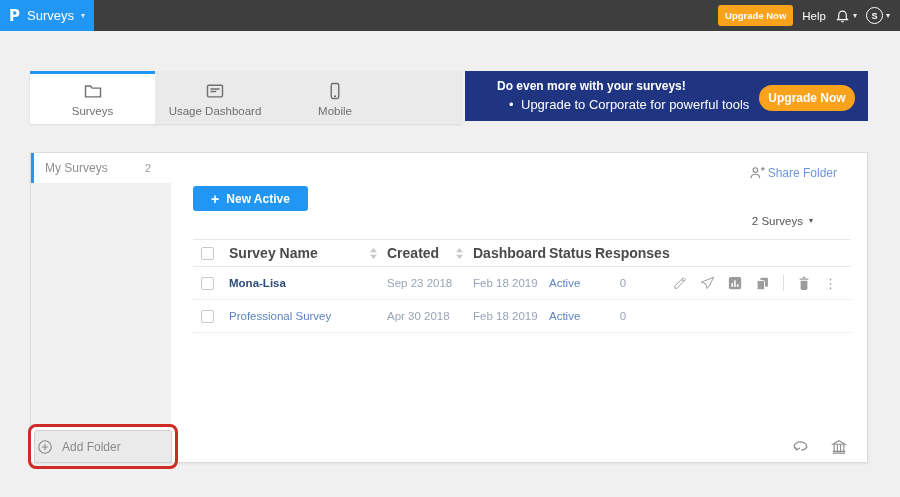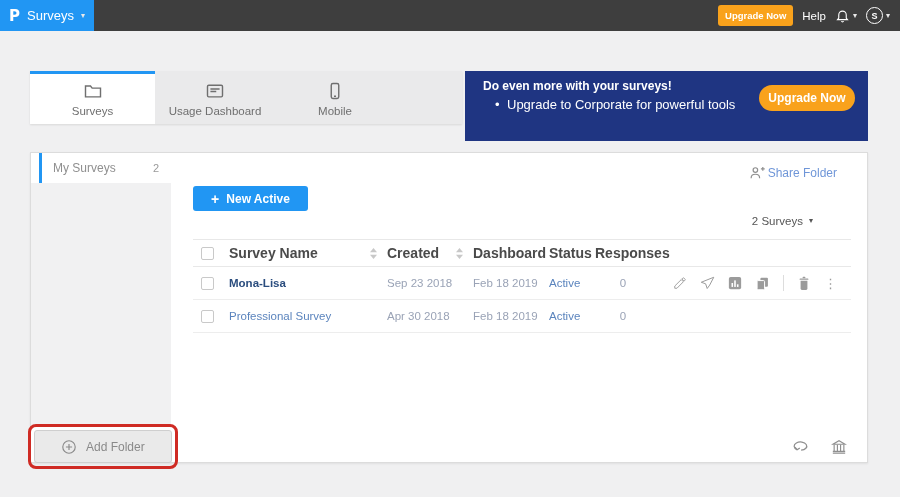--- a/index.html
+++ b/index.html
@@ -32,42 +32,42 @@
     color:#fff; font-size:9px; font-weight:bold; display:flex; align-items:center;
     justify-content:center; }
   
   .tabstrip { position:absolute; left:30px; top:71px; width:432px; height:53px;
     background:#eaeaeb; display:flex; box-shadow:0 1px 2px rgba(0,0,0,.10); }
   .tab { width:120px; display:flex; flex-direction:column; align-items:center;
     justify-content:center; gap:4px; color:#6f6f6f; font-size:11.5px;
     border-top:3px solid transparent; cursor:pointer; }
   .tab.active { width:125px; background:#fff; border-top:3px solid #2196f3; }
   
-  .banner { position:absolute; left:465px; top:71px; width:403px; height:70px;
-    background:#1f3582; color:#fff; padding:8px 0 0 18px; }
+  .banner { position:absolute; left:465px; top:71px; width:403px; height:50px;
+    background:#1f3582; color:#fff; padding:8px 0 0 32px; }
   .banner-title { font-size:12px; font-weight:bold; }
   .banner ul { list-style:none; margin-top:3px; }
   .banner li { font-size:13px; line-height:1.4; padding-left:24px; position:relative; }
   .banner li::before { content:"•"; position:absolute; left:12px; }
   .banner-btn { position:absolute; right:13px; top:14px; width:96px; height:26px;
     border-radius:13px; background:#f9a21c; color:#fff; font-weight:bold;
     font-size:12px; border:none; cursor:pointer; font-family:"Liberation Sans",sans-serif; }
   
   .panel { position:absolute; left:30px; top:152px; width:838px; height:311px;
     background:#fff; border:1px solid #dcdcdc; box-shadow:0 1px 2px rgba(0,0,0,.07); }
-  .side-header { position:absolute; left:8px; top:0; width:140px; height:30px;
+  .side-header { position:absolute; left:0; top:0; width:140px; height:30px;
     border-left:3px solid #2196f3; display:flex; align-items:center;
     justify-content:space-between; padding:0 20px 0 11px; color:#8f8f8f;
     font-size:12px; cursor:pointer; }
   .side-count { font-size:11px; color:#9a9a9a; }
   .side-body { position:absolute; left:0; top:30px; width:140px; height:243px;
     background:#f1f1f2; }
   .add-folder { position:absolute; left:3px; top:277px; width:138px; height:33px;
     background:#eaeaea; border:1px solid #cfcfcf; border-radius:3px; display:flex;
-    align-items:center; gap:9px; padding-left:26px; color:#8a8a8a; font-size:12px;
+    align-items:center; gap:9px; padding-left:2px; color:#8a8a8a; font-size:12px;
     cursor:pointer; font-family:"Liberation Sans",sans-serif; }
   .red-annotation { position:absolute; left:-3px; top:271px; width:150px; height:45px;
     border:3px solid #cf2b24; border-radius:8px; pointer-events:none; z-index:5; }
   .share-folder { position:absolute; right:30px; top:12px; display:flex; gap:2px;
     align-items:center; color:#6f96d8; font-size:12px; cursor:pointer; }
   .new-survey { position:absolute; left:162px; top:33px; width:115px; height:25px;
     background:#2196f3; border:none; border-radius:3px; color:#fff; font-weight:bold;
     font-size:12px; cursor:pointer; display:flex; align-items:center; justify-content:center;
     gap:7px; font-family:"Liberation Sans",sans-serif; }
   .new-survey .plus { font-size:14px; font-weight:bold; }

